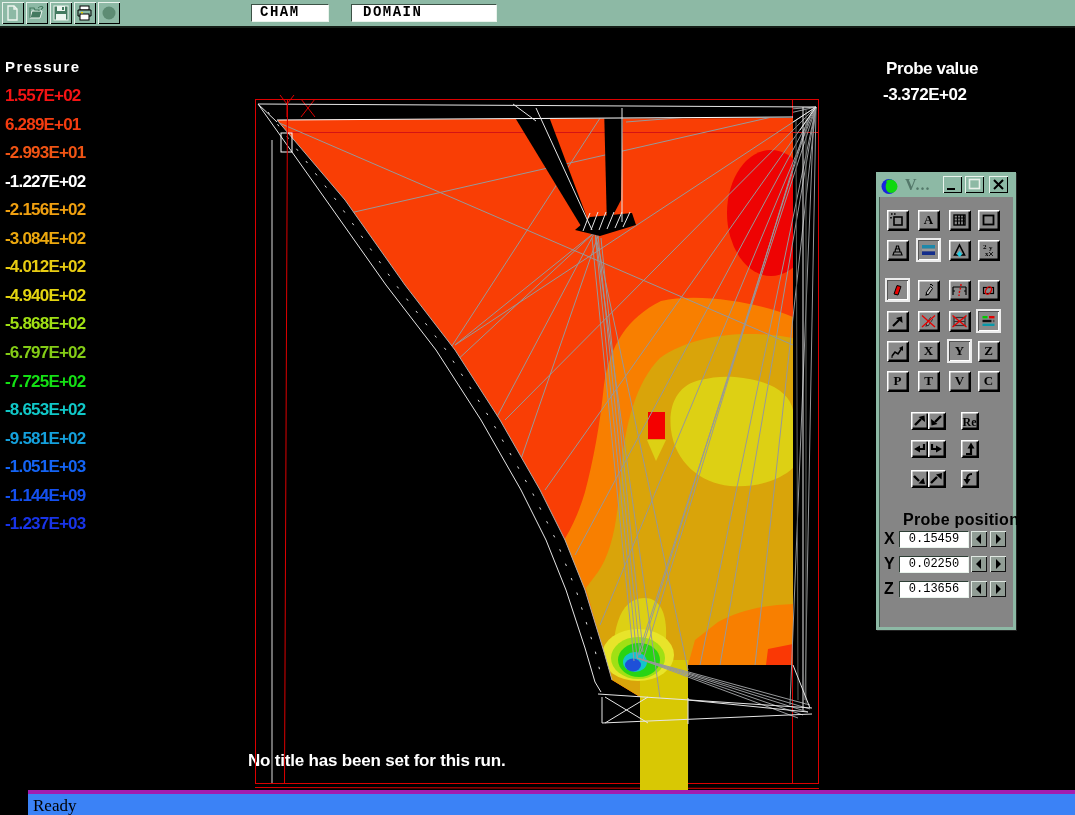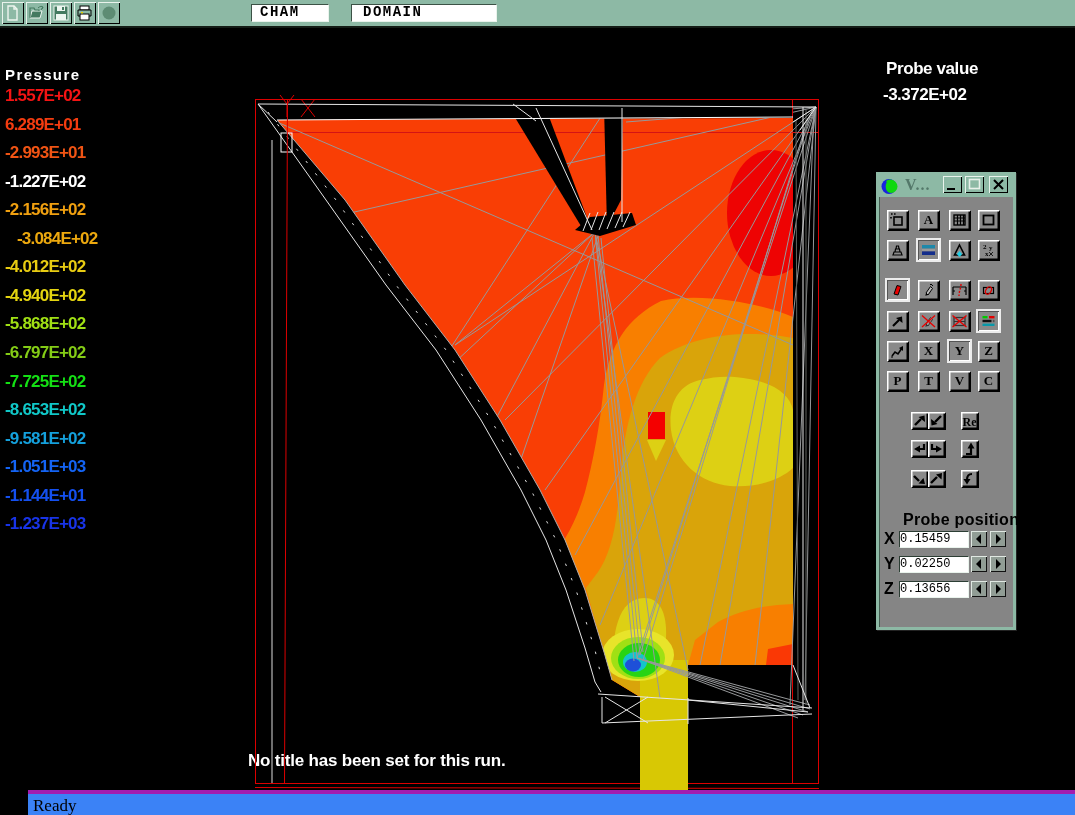--- a/index.html
+++ b/index.html
@@ -26,21 +26,21 @@
 .wbtn.on{box-shadow:0 0 0 2px #ececec, inset 1px 1px 0 #555, inset -1px -1px 0 #fff;}
 .wbtn svg{margin-top:3px;}
 .wbtn span{font-family:"Liberation Serif",serif;font-weight:bold;font-size:13px;color:#000;line-height:20px;}
 .abtn{position:absolute;width:17px;height:17px;background:#8a8a8a;
 box-shadow:1px 1px 0 #000, inset 1.5px 1.5px 0 #fff, inset -1.5px -1.5px 0 #000;text-align:center;}
 .abtn svg{margin-top:1px;}
 .abtn span{line-height:17px;}
 .plab{position:absolute;font-size:16px;font-weight:bold;color:#000;}
 .pfield{position:absolute;width:70px;height:17px;background:#fff;box-sizing:border-box;
 border:1px solid #e9f3ec;border-top-color:#2c3e34;border-left-color:#2c3e34;
-font-family:"Liberation Mono",monospace;font-size:12px;color:#000;line-height:15px;}
+font-family:"Liberation Mono",monospace;font-size:12px;color:#000;line-height:15px;text-align:center;}
 .spin{position:absolute;width:16px;height:16px;background:#919d95;
 box-shadow:inset 1px 1px 0 #e0e8e2, inset -1px -1px 0 #111;text-align:center;}
 .spin svg{margin-top:1px;}
 </style>
 </head>
 <body>
 <div id="toolbar">
  <div class="tbtn" style="left:2px">
   <svg width="16" height="16" viewBox="0 0 16 16">
         <path d="M3,1 L9,1 L12,4 L12,15 L3,15 Z" fill="#8db9a5" stroke="#eef6f0" stroke-width="1.4"></path>
@@ -72,36 +72,36 @@
  </div>
  <div class="tbtn" style="left:98px">
   <svg width="16" height="16" viewBox="0 0 16 16">
         <circle cx="8" cy="8" r="6.5" fill="#5d8c74"></circle>
       </svg>
  </div>
  <div class="tfield" style="left:251px;width:78px;padding-left:8px;">CHAM</div>
  <div class="tfield" style="left:351px;width:146px;padding-left:11px;">DOMAIN</div>
 </div>
 
-<div class="leg lab wlab" style="top:66px;">Pressure</div>
+<div class="leg lab wlab" style="top:58px;">Pressure</div>
 <div class="leg" style="top:87.0px;color:#f41414;">1.557E+02</div>
 <div class="leg" style="top:115.5px;color:#f43c10;">6.289E+01</div>
 <div class="leg" style="top:144.1px;color:#f05414;">-2.993E+01</div>
 <div class="leg" style="top:172.7px;color:#ffffff;">-1.227E+02</div>
 <div class="leg" style="top:201.2px;color:#f0a010;">-2.156E+02</div>
-<div class="leg" style="top:229.8px;color:#eca80e;margin-left:12px;">-3.084E+02</div>
+<div class="leg" style="top:229.8px;color:#eca80e;">-3.084E+02</div>
 <div class="leg" style="top:258.3px;color:#e8cc12;">-4.012E+02</div>
 <div class="leg" style="top:286.9px;color:#e4d410;">-4.940E+02</div>
 <div class="leg" style="top:315.4px;color:#a0e014;">-5.868E+02</div>
 <div class="leg" style="top:343.9px;color:#84cc16;">-6.797E+02</div>
 <div class="leg" style="top:372.5px;color:#14e014;">-7.725E+02</div>
 <div class="leg" style="top:401.1px;color:#10c8c8;">-8.653E+02</div>
 <div class="leg" style="top:429.6px;color:#14a0dc;">-9.581E+02</div>
 <div class="leg" style="top:458.2px;color:#1464f4;">-1.051E+03</div>
-<div class="leg" style="top:486.7px;color:#1450f0;">-1.144E+01</div>
+<div class="leg" style="top:486.7px;color:#1450f0;">-1.144E+09</div>
 <div class="leg" style="top:515.2px;color:#1834e8;">-1.237E+03</div>
 
 <div class="leg wlab" style="left:886px;top:60px;font-size:17px;letter-spacing:-0.4px;">Probe value</div>
 <div class="leg wlab" style="left:883px;top:85.5px;font-size:17px;letter-spacing:-0.5px;">-3.372E+02</div>
 <div class="leg wlab" style="left:248px;top:751.5px;font-size:17px;letter-spacing:-0.2px;">No title has been set for this run.</div>
 
 <svg class="abs" style="left:240px;top:85px;" width="595" height="705" viewBox="240 85 595 705">
 
 <g stroke="#dc0000" fill="none" stroke-width="1">
  <rect x="255.5" y="99.5" width="563" height="684"></rect>

